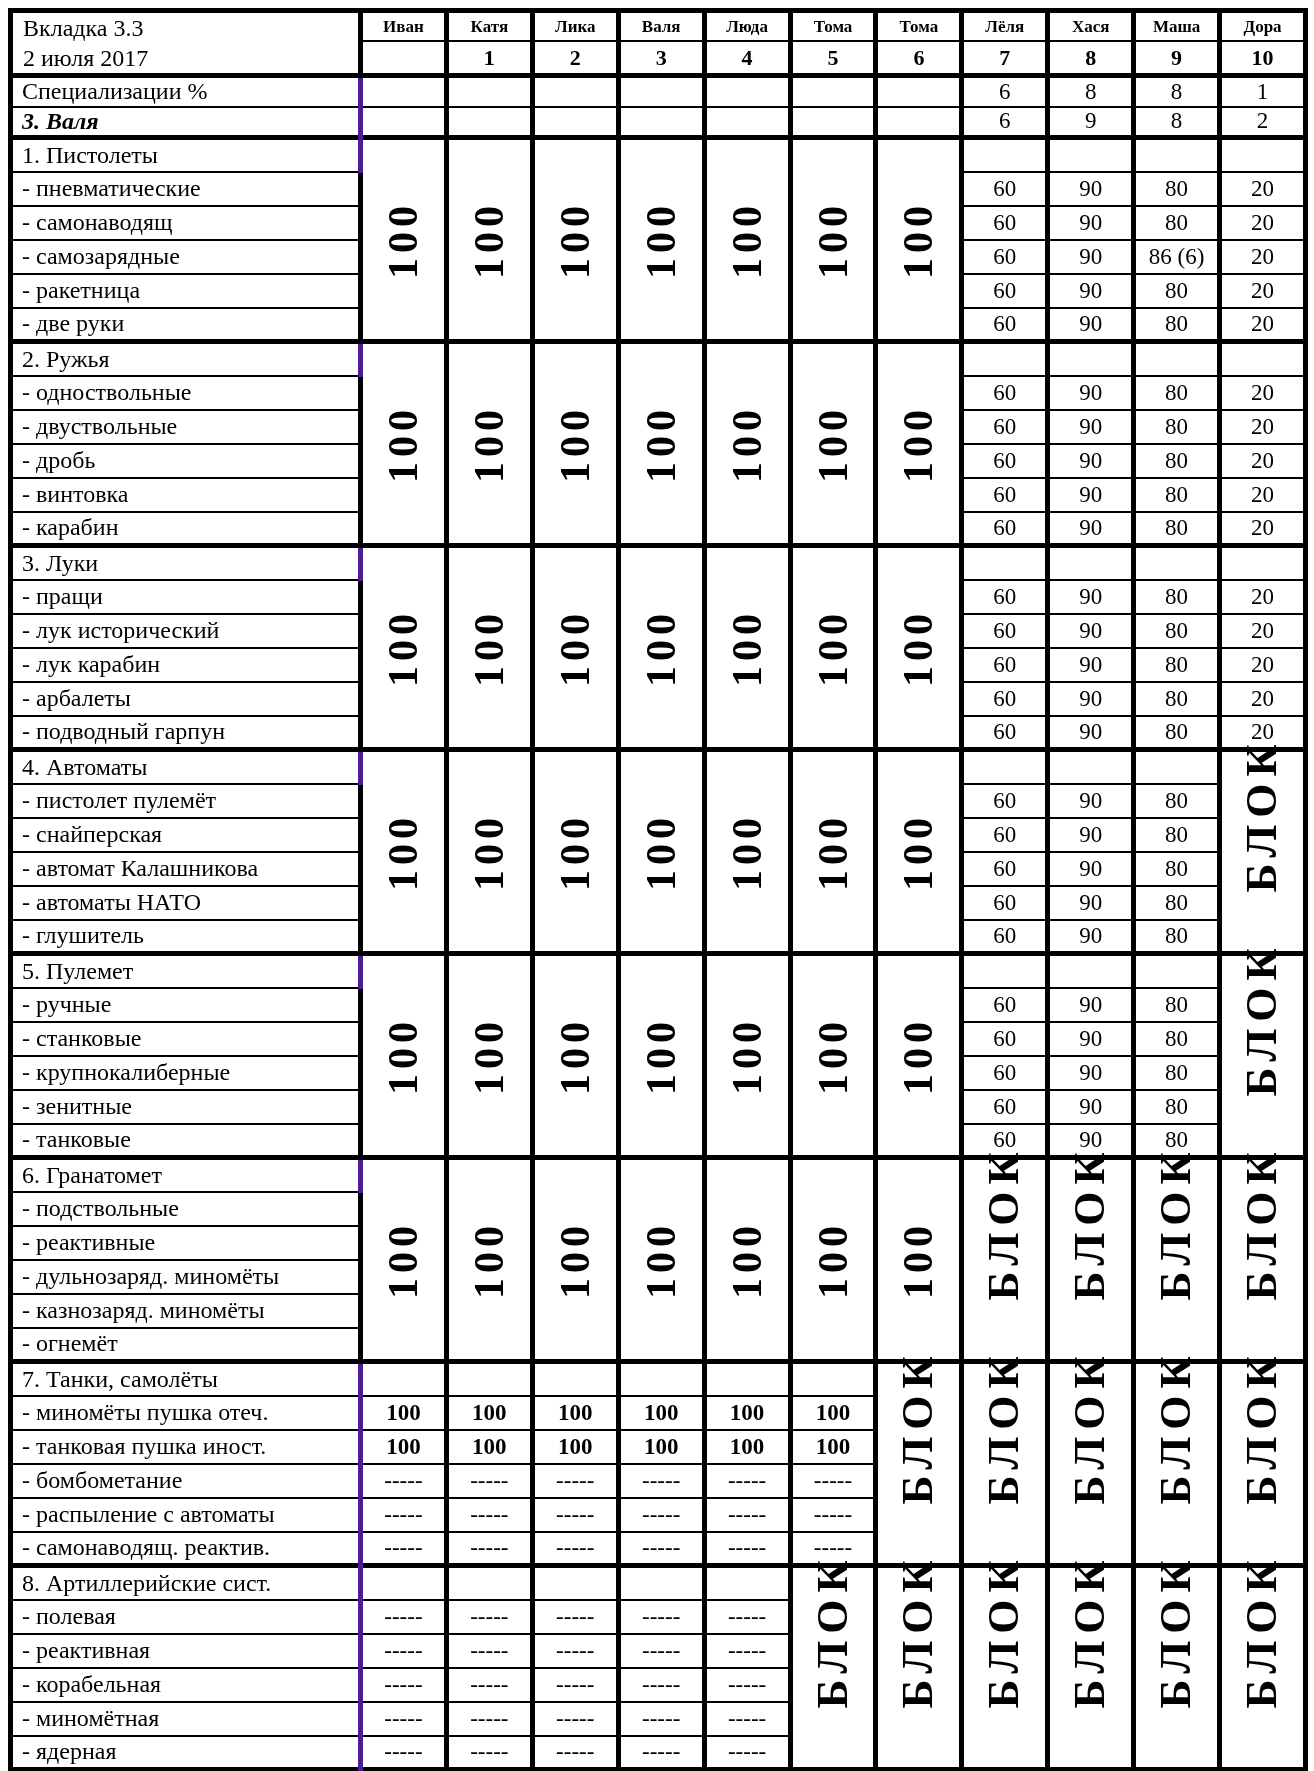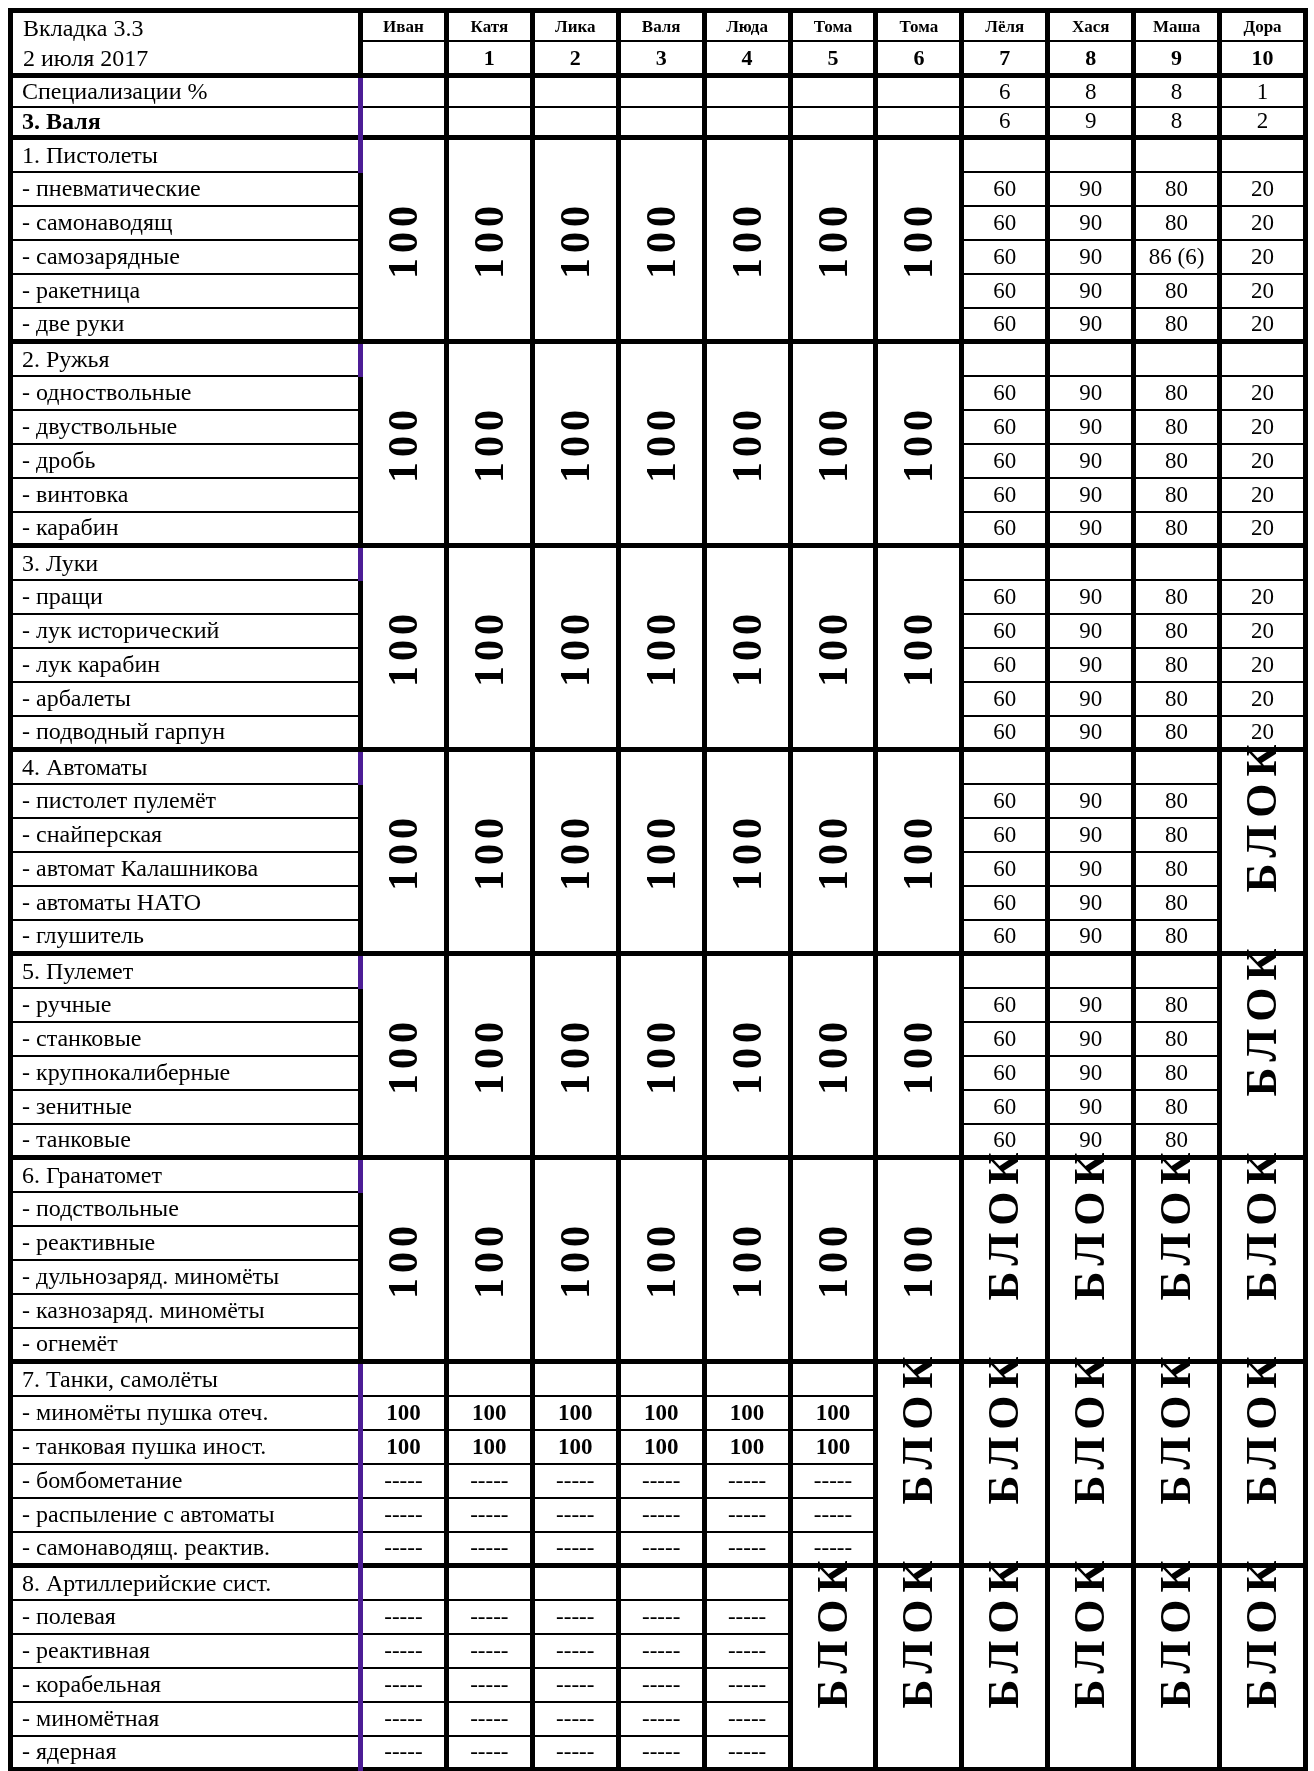--- a/index.html
+++ b/index.html
@@ -18,21 +18,21 @@
   td { border:2px solid #000; padding:0; height:34px; vertical-align:middle; }
   tr.hA td { height:30px; }
   tr.hB td { height:33px; }
   tr.hC td { height:31px; }
   tr.tT > td { border-top:5px solid #000; }          
   td.d { border-left:5px solid #000; border-right:5px solid #000; } 
   td.lb { border-right:5px solid #4c1d95; text-align:left; padding:0 4px 0 9px;
           font-size:24px; white-space:nowrap; overflow:hidden; }
   td.corner { border-right:5px solid #000; font-size:24px; padding-left:10px; }
   td.corner div { line-height:30px; white-space:nowrap; }
-  .bold { font-weight:bold; }
+  .bold { font-weight:bold;font-style:italic; }
   td.ph  { font-weight:bold; font-size:17px; text-align:center; }
   td.num { font-weight:bold; font-size:22px; text-align:center; }
   td.v   { font-size:23px; text-align:center; white-space:nowrap; }
   td.vb  { font-weight:bold; }
   td.m   { text-align:center; }
   .rot {
     transform:rotate(-90deg); white-space:nowrap; text-align:center;
     font-weight:bold; font-size:42px; letter-spacing:5px; line-height:1;
   }
   .rot.blk { font-size:44px; letter-spacing:7px; }

